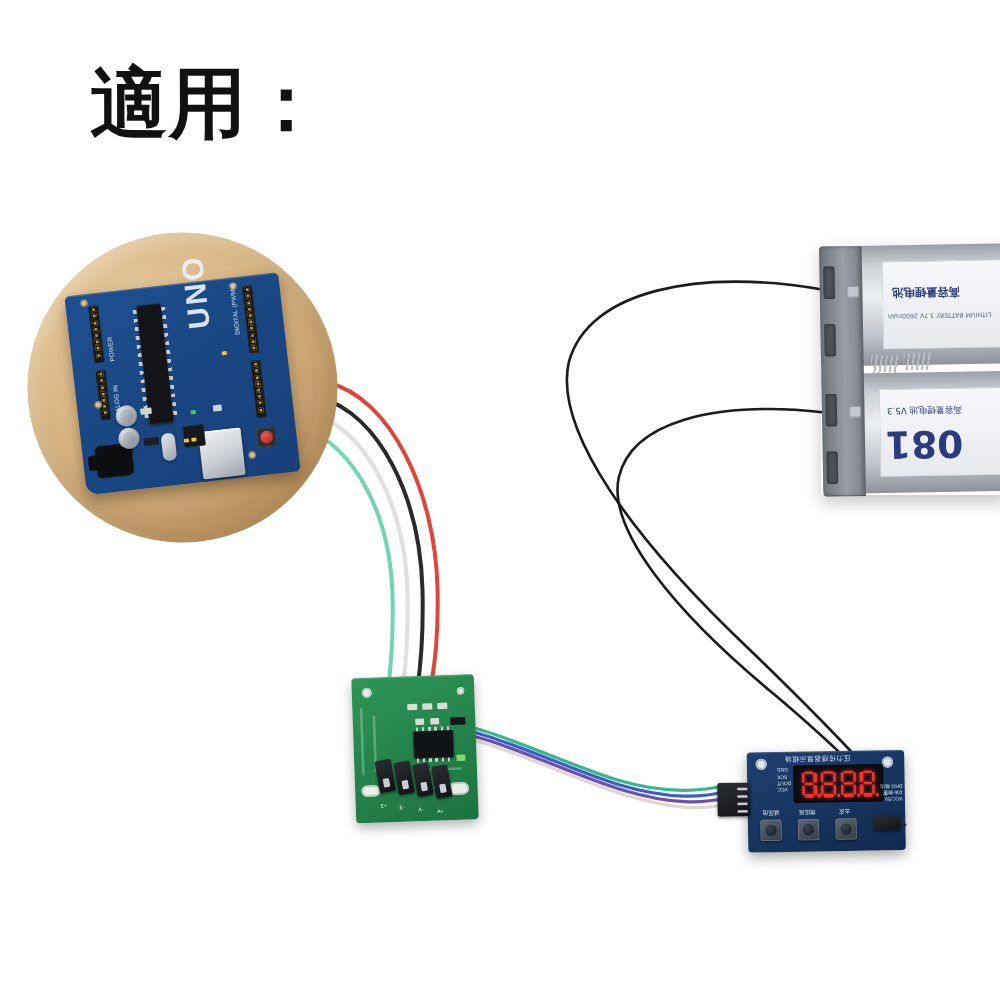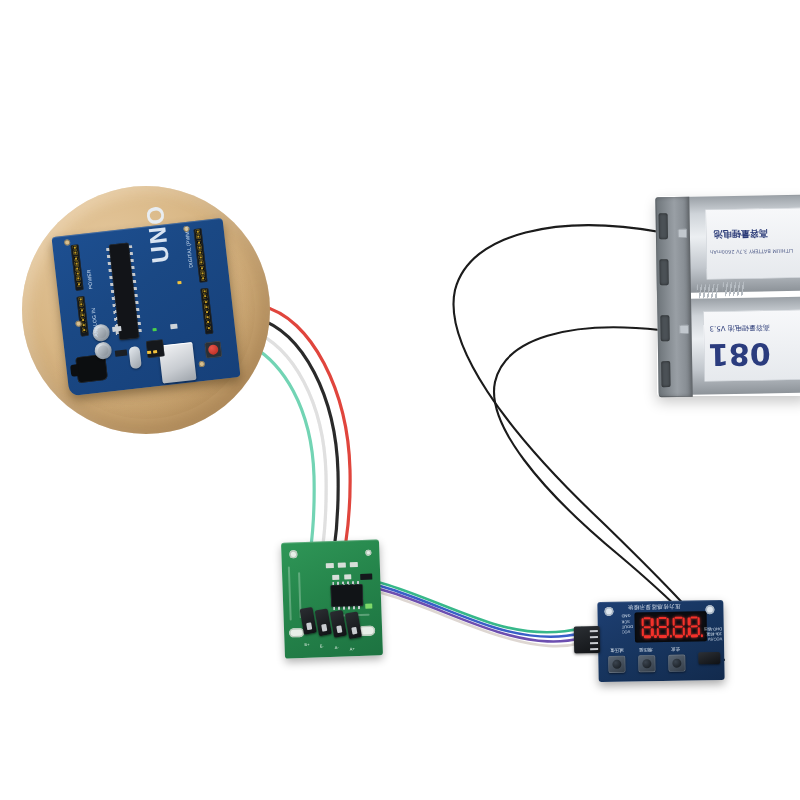--- a/index.html
+++ b/index.html
@@ -152,20 +152,21 @@
   .term{position:absolute;width:9px;height:9px;background:#c2c8ce;border-radius:1px;
         box-shadow:inset 0 0 0 .6px #8d9399;}
   #battshadow{position:absolute;left:657px;top:196px;width:150px;height:200px;
         box-shadow:0 6px 14px rgba(0,0,0,.22);border-radius:3px;pointer-events:none;}
 </style>
 </head>
 <body>
 
 <div id="stage">
 
+  <div id="heading">適用：</div>
 
   <svg id="art" viewBox="0 0 800 800">
     <defs>
       <filter id="soft" x="-30%" y="-30%" width="160%" height="160%">
         <feGaussianBlur stdDeviation="0.45"></feGaussianBlur>
       </filter>
     </defs>
 
     <g fill="none" stroke-linecap="round" filter="url(#soft)">
       <path d="M 660 232 C 560 214 470 232 455 290

